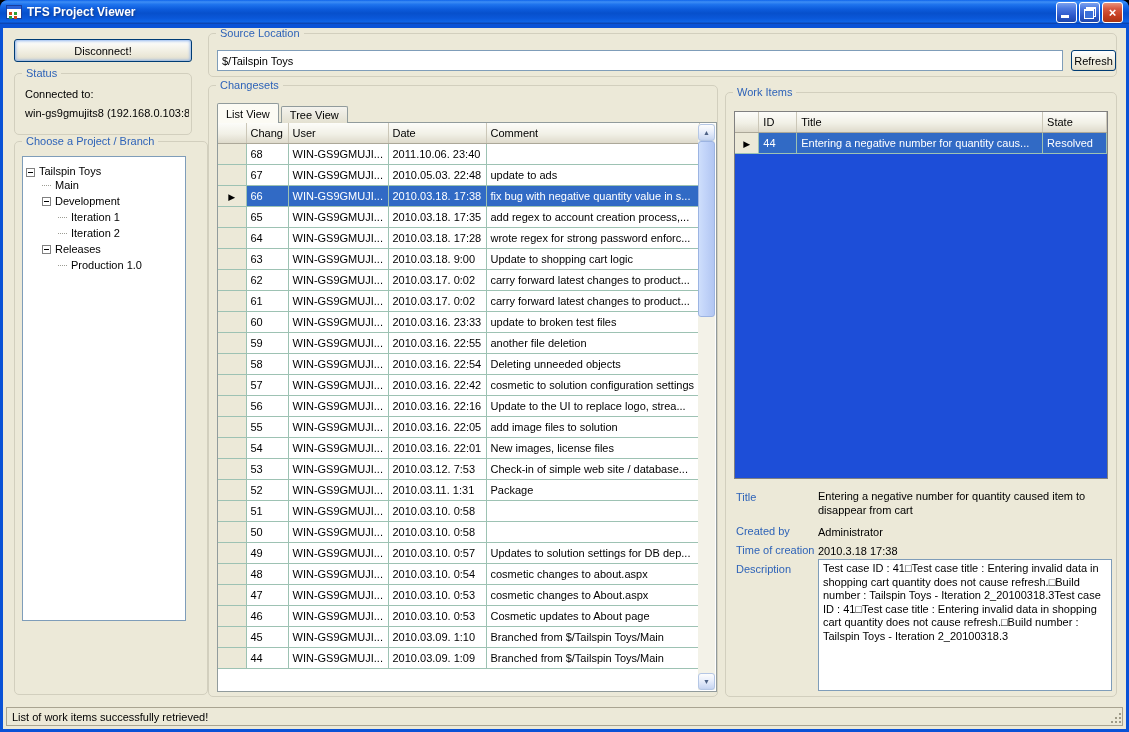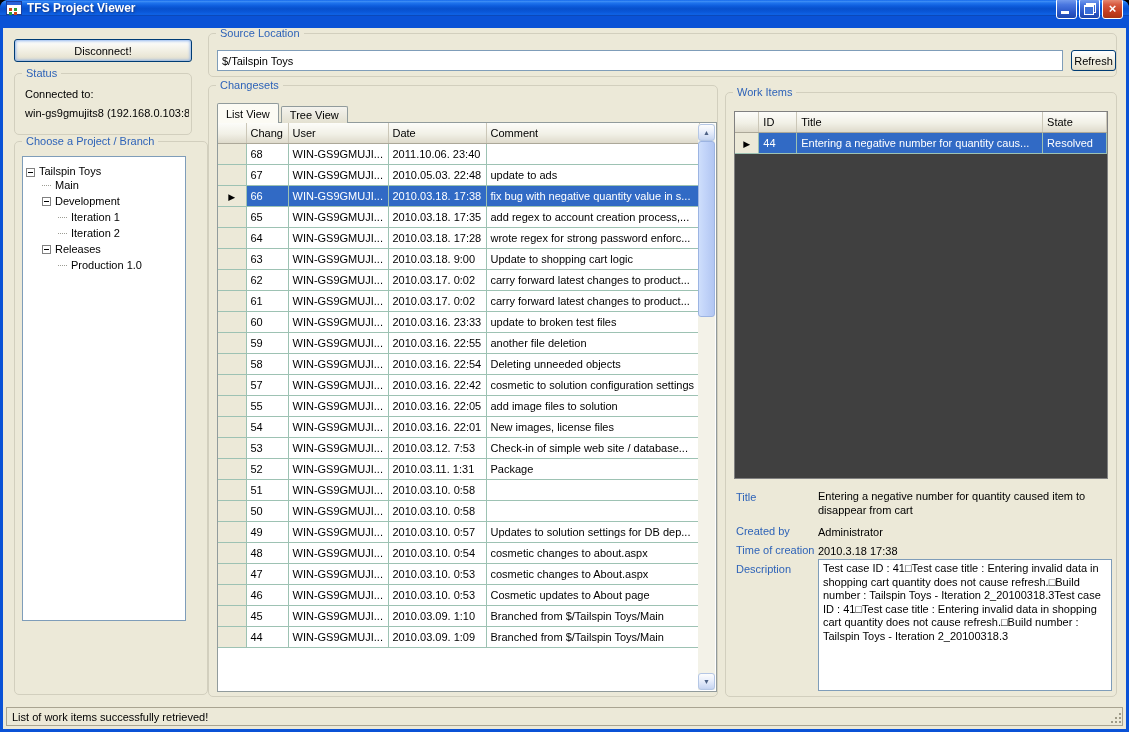--- a/index.html
+++ b/index.html
@@ -8,21 +8,21 @@
     position: relative; overflow: hidden; background: #000;
     font-family: "Liberation Sans", "DejaVu Sans", sans-serif;
     font-size: 11px; color: #000;
   }
   .window {
     position: absolute; inset: 0;
     background: #0A52D6; border-radius: 8px 8px 0 0; overflow: hidden;
   }
   
   .titlebar {
-    position: absolute; top: 0; left: 0; right: 0; height: 16px;
+    position: absolute; top: 0; left: 0; right: 0; height: 24px;
     border-radius: 7px 7px 0 0;
     background: linear-gradient(180deg,#0E63EB 0%,#3E8EF5 8%,#1F74EE 18%,#0C5BDC 38%,#0750CC 55%,#0A57D8 75%,#0E63E6 90%,#0A3DA6 100%);
     display: flex; align-items: center; padding: 0 6px; gap: 5px;
   }
   .app-icon { width: 16px; height: 14px; background: #fff; border: 1px solid #1A3E9C; position: relative; flex: none; }
   .app-icon::before { content:""; position:absolute; top:0; left:0; right:0; height:3px; background:#2A62D8; }
   .app-icon::after  { content:""; position:absolute; left:2px; top:6px; width:3px; height:3px; background:#D04818;
                       box-shadow: 5px 0 0 #2AA038, 0 4px 0 #2AA038, 5px 4px 0 #D04818; }
   .title-text { color:#fff; font-weight:bold; font-size:12px; text-shadow:1px 1px 2px #123A8C; flex:1; white-space:nowrap; overflow:hidden; }
   .win-btns { display:flex; gap:2px; flex:none; }
@@ -85,21 +85,21 @@
   .scroll-btn { position:absolute; left:0; width:17px; height:17px; display:flex; align-items:center; justify-content:center;
                 font-size:7px; color:#4D6185; border:1px solid #B5C7E5; border-radius:3px;
                 background:linear-gradient(180deg,#FDFDFD,#E8EEFB 45%,#CCD9F3 90%,#C2D1EE); }
   .scroll-btn.up { top:0; }
   .scroll-btn.down { bottom:0; }
   .scroll-thumb { position:absolute; left:0; top:17px; width:17px; height:176px;
                   background:linear-gradient(90deg,#CEDEFB,#C2D4F9 40%,#B2C6F2);
                   border:1px solid #9CB4E2; border-radius:3px; }
   
   .workitems-group { left:722px; top:64px; width:392px; height:605px; }
-  .wi-grid { left:8px; top:18px; width:374px; height:368px; background:#404040; border-color:#808080; }
+  .wi-grid { left:8px; top:18px; width:374px; height:368px; background:#1d4ed8; border-color:#808080; }
   .detail-label { position:absolute; left:10px; color:#2E63B8; white-space:nowrap; }
   .detail-value { position:absolute; left:92px; width:296px; line-height:14px; }
   .dl-title { top:398px; } .dv-title { top:396px; }
   .dl-created { top:432px; } .dv-created { top:432px; }
   .dl-time { top:451px; } .dv-time { top:451px; }
   .dl-desc { top:470px; }
   .desc-box { position:absolute; left:92px; top:466px; width:294px; height:132px; background:#fff;
               border:1px solid #7F9DB9; padding:2px 4px; line-height:13.5px; overflow:hidden; }
   
   .statusbar { position:absolute; left:3px; right:3px; bottom:3px; height:25px; background:#ECE9D8; }
@@ -281,20 +281,27 @@
               </tr>
               <tr>
                 <td class="rowsel"></td>
                 <td>57</td>
                 <td>WIN-GS9GMUJI...</td>
                 <td>2010.03.16. 22:42</td>
                 <td>cosmetic to solution configuration settings</td>
               </tr>
               <tr>
                 <td class="rowsel"></td>
+                <td>56</td>
+                <td>WIN-GS9GMUJI...</td>
+                <td>2010.03.16. 22:16</td>
+                <td>Update to the UI to replace logo, strea...</td>
+              </tr>
+              <tr>
+                <td class="rowsel"></td>
                 <td>55</td>
                 <td>WIN-GS9GMUJI...</td>
                 <td>2010.03.16. 22:05</td>
                 <td>add image files to solution</td>
               </tr>
               <tr>
                 <td class="rowsel"></td>
                 <td>54</td>
                 <td>WIN-GS9GMUJI...</td>
                 <td>2010.03.16. 22:01</td>

